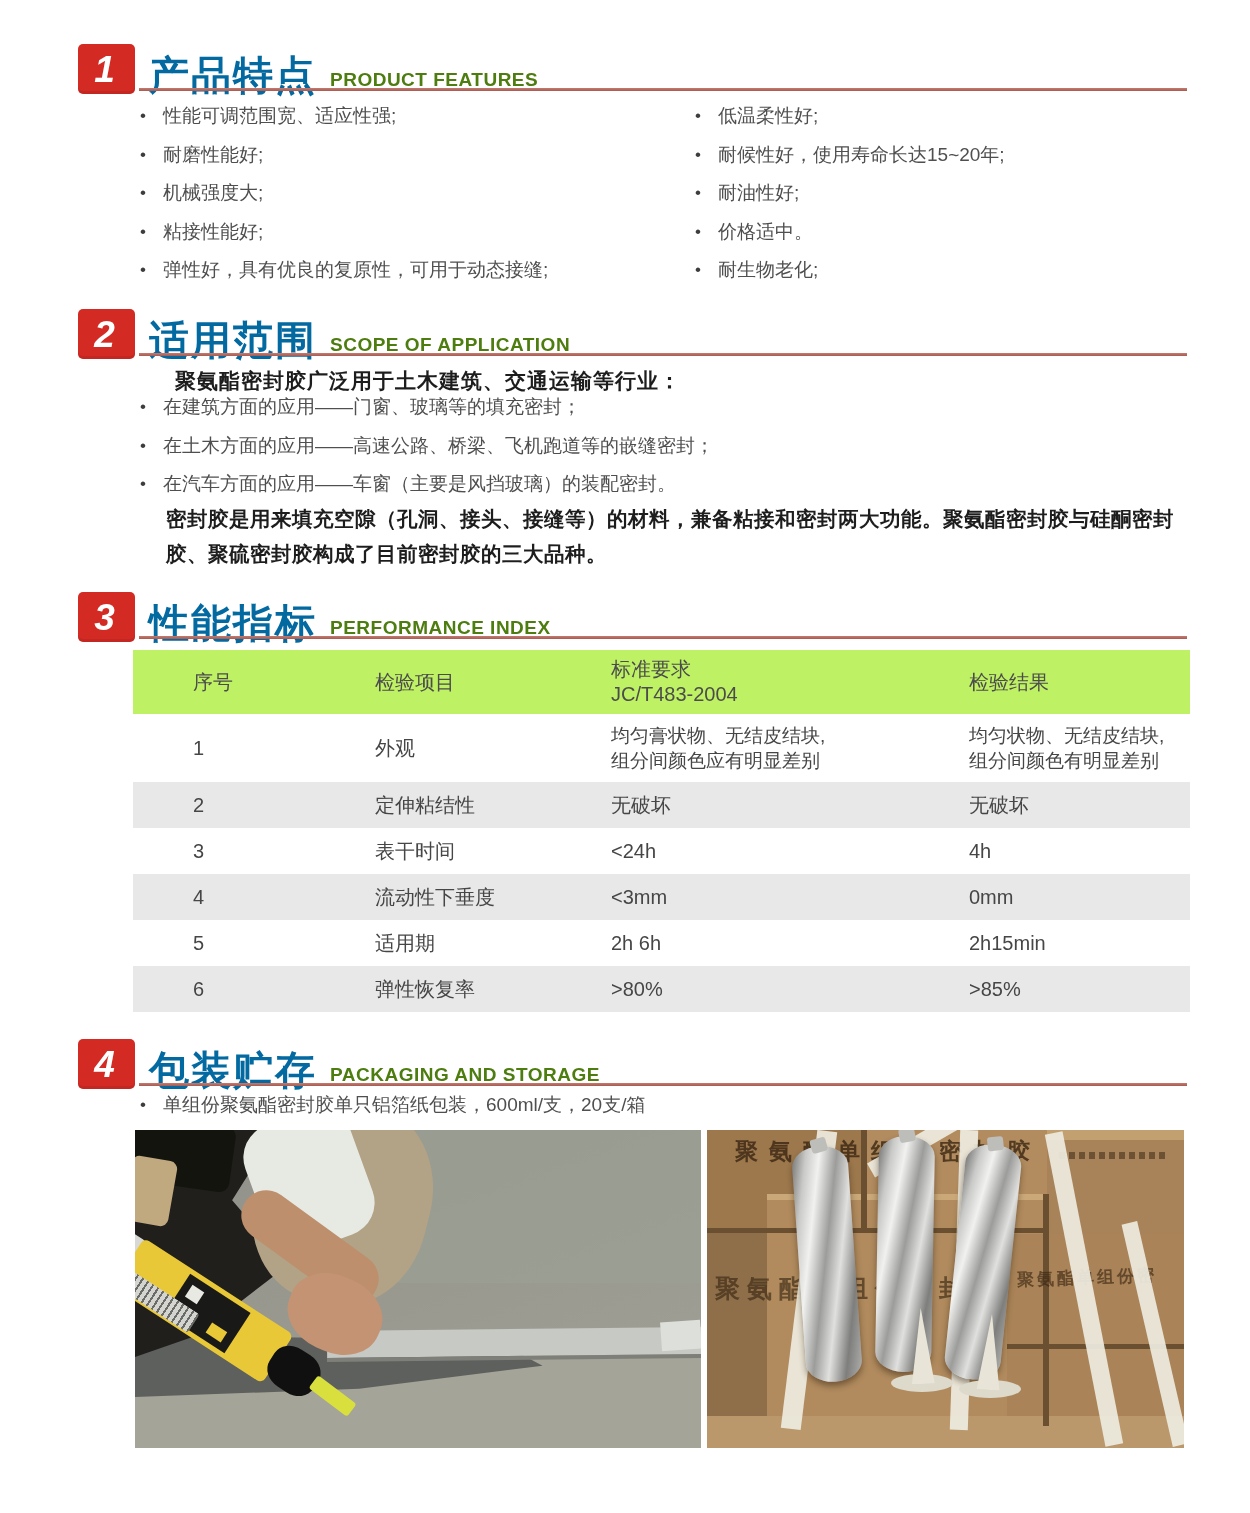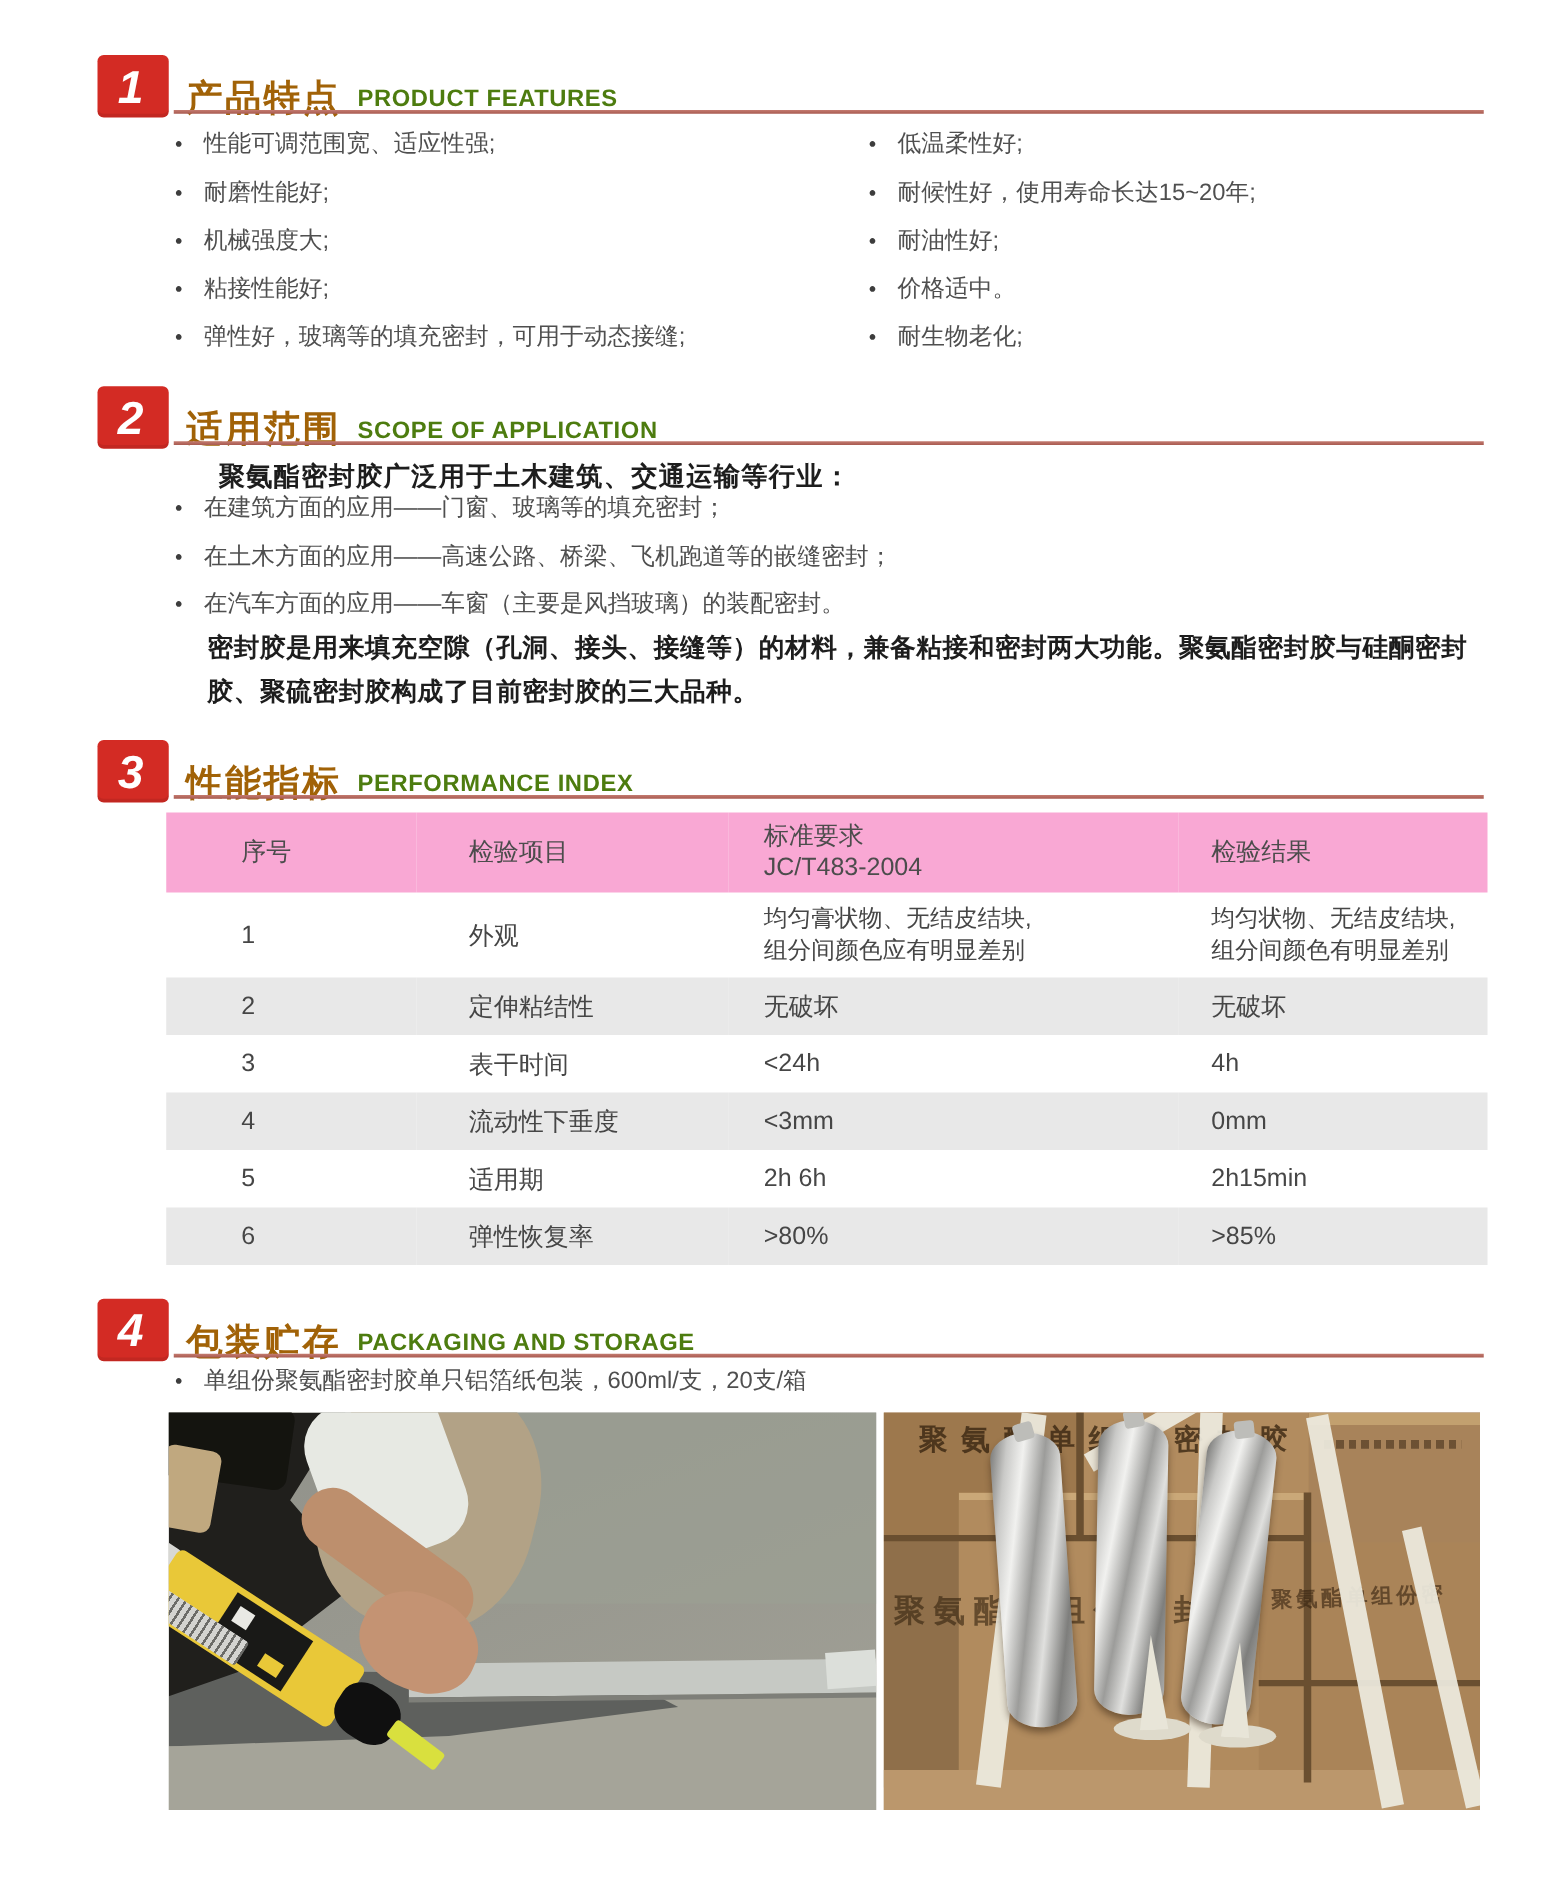--- a/index.html
+++ b/index.html
@@ -8,37 +8,37 @@
     font-family:"Liberation Sans", sans-serif;overflow:hidden;
   }
   
   .sec-head{position:absolute;left:78px;width:1109px;height:54px;display:flex;align-items:flex-end;}
   .numbox{
     width:57px;height:50px;background:#d32b24;border-radius:5px;flex:0 0 auto;
     display:flex;align-items:center;justify-content:center;margin-right:14px;
     box-shadow:inset 0 -3px 0 rgba(0,0,0,.08);
   }
   .numbox span{color:#fff;font-size:37px;font-weight:bold;font-style:italic;line-height:1;transform:translatex(-2px);}
-  .zh{color:#a16207;font-size:29px;font-weight:bold;line-height:.95;letter-spacing:2px;}
+  .zh{color:#0369a1;font-size:40px;font-weight:bold;line-height:.95;letter-spacing:2px;}
   .en{color:#4d7c0f;font-size:19px;font-weight:bold;margin-left:13px;padding-bottom:3px;letter-spacing:.5px;}
   .rule{position:absolute;left:61px;right:0;bottom:3px;height:3px;background:linear-gradient(#c47b70,#a85a50);}
   
   ul.blist{list-style:none;margin:0;padding:0;position:absolute;}
   ul.blist li{position:relative;padding-left:23px;font-size:19px;color:#4f4f4f;line-height:38.5px;white-space:nowrap;}
   ul.blist li::before{content:"•";position:absolute;left:0;top:0;color:#3d3d3d;font-size:17px;}
   
   .intro{position:absolute;left:175px;top:367px;font-size:21px;font-weight:bold;color:#1d1d1d;letter-spacing:1px;}
   .summary{position:absolute;left:166px;top:501px;width:1048px;font-size:20.5px;font-weight:bold;color:#1d1d1d;line-height:35px;letter-spacing:.5px;}
   
   table.perf{position:absolute;left:133px;top:650px;width:1057px;border-collapse:collapse;table-layout:fixed;}
   table.perf th,table.perf td{
     text-align:left;vertical-align:middle;white-space:pre-line;
     font-weight:normal;color:#464646;font-size:20px;padding:0;
   }
-  table.perf thead tr{height:64px;background:#f9a8d4;}
+  table.perf thead tr{height:64px;background:#bef264;}
   table.perf tbody tr{height:46px;}
   table.perf tbody tr.tall{height:68px;}
   table.perf tbody tr:nth-child(even){background:#e8e8e8;}
   table.perf th{color:#4c4c4c;line-height:25px;}
   .c1{padding-left:60px !important;}
   .c2{padding-left:42px !important;}
   .c3{padding-left:28px !important;}
   .c4{padding-left:26px !important;}
   tr.tall td.c3,tr.tall td.c4{font-size:19px;line-height:25px;}
   
@@ -124,21 +124,21 @@
     <div class="zh">产品特点</div>
     <div class="en">PRODUCT FEATURES</div>
     <div class="rule"></div>
   </div>
 
   <ul class="blist" style="left:140px;top:97px;width:545px;">
     <li>性能可调范围宽、适应性强;</li>
     <li>耐磨性能好;</li>
     <li>机械强度大;</li>
     <li>粘接性能好;</li>
-    <li>弹性好，玻璃等的填充密封，可用于动态接缝;</li>
+    <li>弹性好，具有优良的复原性，可用于动态接缝;</li>
   </ul>
   <ul class="blist" style="left:695px;top:97px;width:520px;">
     <li>低温柔性好;</li>
     <li>耐候性好，使用寿命长达15~20年;</li>
     <li>耐油性好;</li>
     <li>价格适中。</li>
     <li>耐生物老化;</li>
   </ul>
 
   <div class="sec-head" style="top:305px;">

